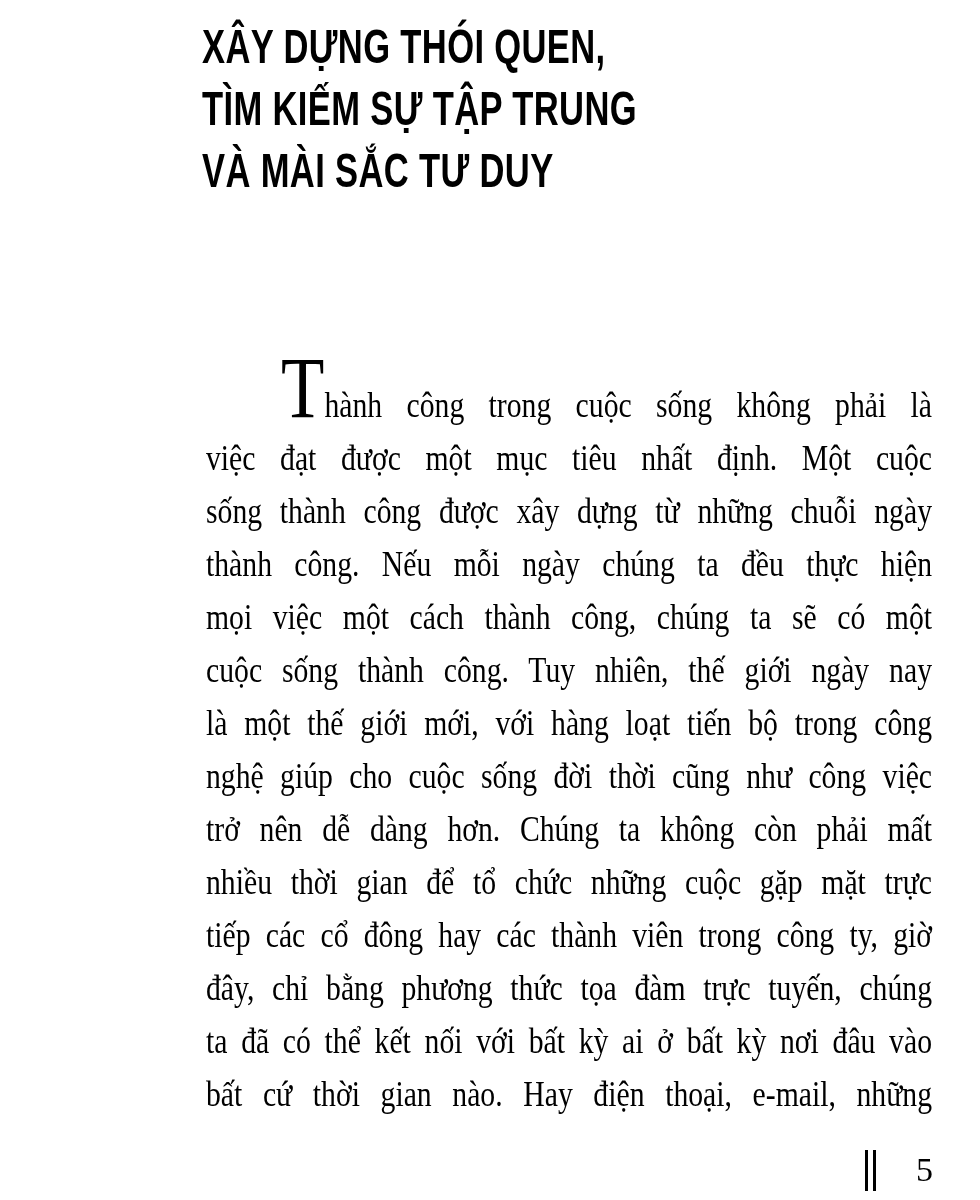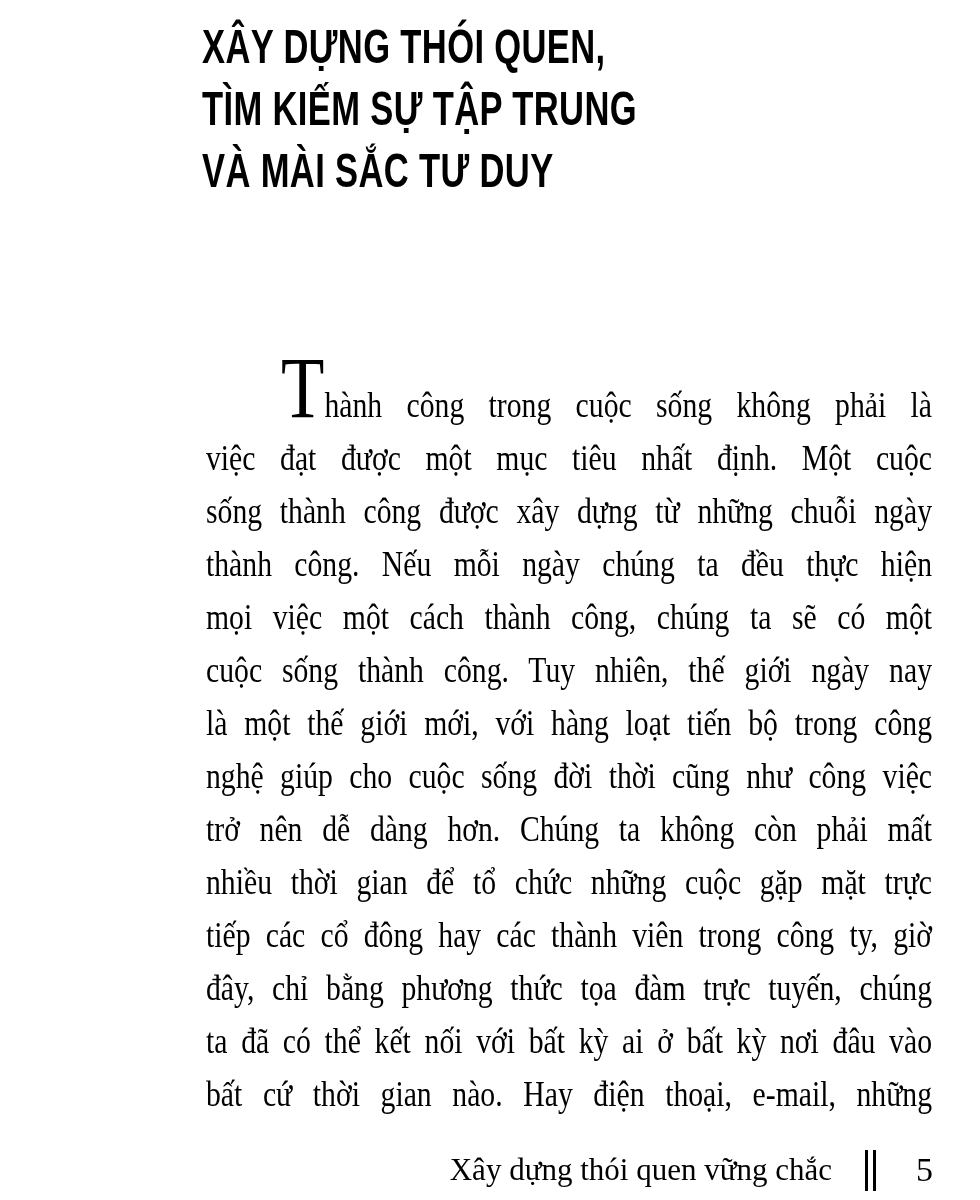--- a/index.html
+++ b/index.html
@@ -115,18 +115,17 @@
     <div class="body-line">nghệ giúp cho cuộc sống đời thời cũng như công việc</div>
     <div class="body-line">trở nên dễ dàng hơn. Chúng ta không còn phải mất</div>
     <div class="body-line">nhiều thời gian để tổ chức những cuộc gặp mặt trực</div>
     <div class="body-line">tiếp các cổ đông hay các thành viên trong công ty, giờ</div>
     <div class="body-line">đây, chỉ bằng phương thức tọa đàm trực tuyến, chúng</div>
     <div class="body-line">ta đã có thể kết nối với bất kỳ ai ở bất kỳ nơi đâu vào</div>
     <div class="body-line">bất cứ thời gian nào. Hay điện thoại, e-mail, những</div>
   </div>
 
   <div class="footer">
-    <span class="running-title">Xây dựng thói quen vững chắc</span>
     <span class="double-bar"></span>
     <span class="page-number">5</span>
   </div>
 
 </div>
 
 </body></html>

